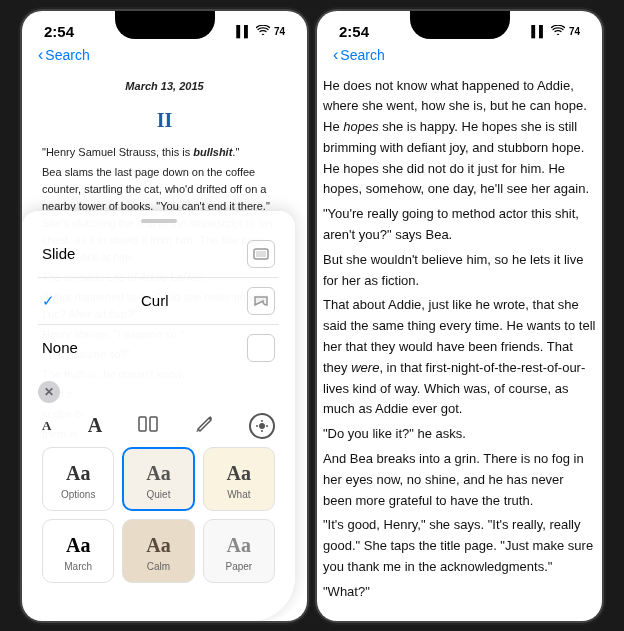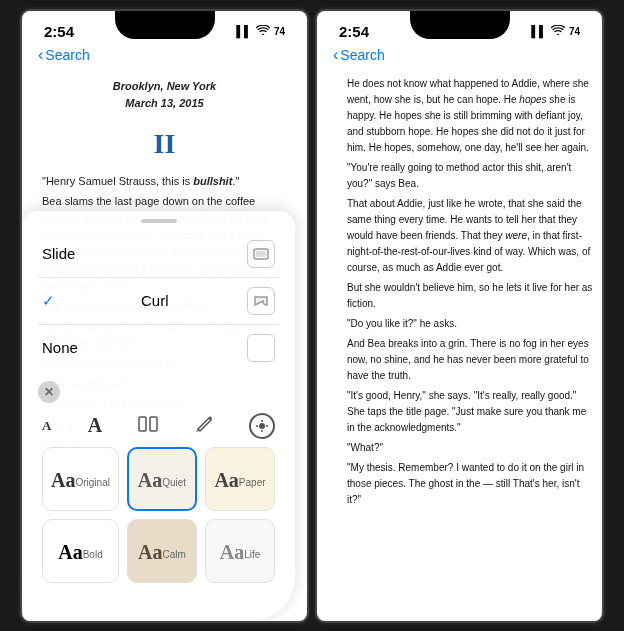--- a/index.html
+++ b/index.html
@@ -15,21 +15,21 @@
     }
     .phones-container {
       display: flex;
       gap: 10px;
       align-items: center;
     }
     .phone {
       width: 285px;
       height: 610px;
       background: #fff;
-      border-radius: 8px;
+      border-radius: 20px;
       overflow: hidden;
       position: relative;
       box-shadow: 0 0 0 2px #444, 0 0 0 4px #222;
     }
     .phone-inner {
       width: 100%;
       height: 100%;
       overflow: hidden;
       border-radius: 44px;
       position: relative;
@@ -85,21 +85,21 @@
     }
     .book-header {
       text-align: center;
       margin-bottom: 10px;
       font-style: italic;
       font-size: 11px;
       font-weight: 600;
     }
     .chapter-num {
       text-align: center;
-      font-size: 28px;
+      font-size: 20px;
       font-weight: 700;
       color: #1a5fa8;
       margin: 4px 0 8px;
       font-family: Georgia, serif;
     }
     .book-para { margin-bottom: 3px; text-indent: 14px; }
     .book-para.no-indent { text-indent: 0; }
     .italic { font-style: italic; }
     .bold { font-weight: 700; }
 
@@ -200,21 +200,21 @@
     .themes-grid {
       display: grid;
       grid-template-columns: 1fr 1fr 1fr;
       gap: 8px;
       padding: 0 4px 8px;
     }
     .theme-card {
       border-radius: 10px;
       padding: 10px 8px 6px;
       display: flex;
-      flex-direction: row;
+      flex-direction: column;
       align-items: center;
       justify-content: center;
       min-height: 64px;
       border: 1.5px solid #e0e0e0;
       position: relative;
     }
     .theme-card.selected {
       border: 2px solid #007AFF;
     }
     .theme-card-label {
@@ -229,26 +229,25 @@
     .theme-original { background: #fff; }
     .theme-quiet { background: #f5f0e8; }
     .theme-paper { background: #faf3e0; }
     .theme-bold { background: #fff; }
     .theme-calm { background: #e8dcc8; }
     .theme-focus { background: #f8f8f8; }
 
     
     .reading-content {
       padding: 6px 6px 16px;
-      font-size: 10px;
+      font-size: 13px;
       line-height: 1.6;
       color: #111;
       overflow: hidden;
       height: calc(100% - 80px);
-      margin-left: 24px;
     }
     .reading-para { margin-bottom: 4px; text-indent: 14px; }
     .reading-para.no-indent { text-indent: 0; }
   </style>
 </head>
 <body>
 
 <div class="phones-container">
   <div class="phone">
     <div class="phone-inner">
@@ -272,21 +271,20 @@
 
       <div class="nav-bar">
         <div class="nav-back">
           <span class="nav-back-arrow">‹</span>
           <span>Search</span>
         </div>
       </div>
 
       <div class="book-content">
         <div class="book-header">
-          <div>Brooklyn, New York</div>
           <div>March 13, 2015</div>
         </div>
         <div class="chapter-num">II</div>
         <div class="book-para no-indent">"Henry Samuel Strauss, this is <span class="bold italic">bullshit</span>."</div>
         <div class="book-para no-indent">Bea slams the last page down on the coffee counter, startling the cat, who'd drifted off on a nearby tower of books. "You can't end it there." She's clutching the rest of the manuscript to her chest, as if to shield it from him. The title page stares back at him.</div>
         <div class="book-para no-indent italic">The Invisible Life of Addie LaRue.</div>
         <div class="book-para no-indent">"What happened to her? Did she really go with Luc? After all that?"</div>
         <div class="book-para no-indent">Henry shrugs. "I assume so."</div>
         <div class="book-para no-indent">"You assume so?"</div>
         <div class="book-para no-indent">The truth is, he doesn't know.</div>
@@ -360,41 +358,41 @@
                 <line x1="7" y1="11" x2="7" y2="13" stroke="#555" stroke-width="1.5"></line>
                 <line x1="1" y1="7" x2="3" y2="7" stroke="#555" stroke-width="1.5"></line>
                 <line x1="11" y1="7" x2="13" y2="7" stroke="#555" stroke-width="1.5"></line>
               </svg>
             </div>
           </div>
 
           <div class="themes-grid">
             <div class="theme-card theme-original" style="border: 1.5px solid #e0e0e0;">
               <span class="aa-text" style="color:#333; font-family: Georgia, serif;">Aa</span>
-              <span class="theme-card-label">Original</span>
+              <span class="theme-card-label">Options</span>
             </div>
             <div class="theme-card theme-quiet selected" style="background:#f5f0e8; border:2px solid #007AFF;">
               <span class="aa-text" style="color:#555; font-family: Georgia, serif;">Aa</span>
               <span class="theme-card-label">Quiet</span>
             </div>
             <div class="theme-card theme-paper" style="background:#faf3e0;">
               <span class="aa-text" style="color:#444; font-family: Georgia, serif;">Aa</span>
-              <span class="theme-card-label">Paper</span>
+              <span class="theme-card-label">What</span>
             </div>
             <div class="theme-card theme-bold" style="background:#fff;">
               <span class="aa-text" style="color:#000; font-family: Georgia, serif; font-weight:900;">Aa</span>
-              <span class="theme-card-label">Bold</span>
+              <span class="theme-card-label">March</span>
             </div>
             <div class="theme-card theme-calm" style="background:#e8dcc8;">
               <span class="aa-text" style="color:#5a4a3a; font-family: Georgia, serif;">Aa</span>
               <span class="theme-card-label">Calm</span>
             </div>
             <div class="theme-card theme-focus" style="background:#f8f8f8;">
               <span class="aa-text" style="color:#888; font-family: Georgia, serif;">Aa</span>
-              <span class="theme-card-label">Life</span>
+              <span class="theme-card-label">Paper</span>
             </div>
           </div>
         </div>
       </div>
     </div>
   </div>
 
   <div class="phone">
     <div class="phone-inner">
       <div class="notch"></div>
@@ -418,22 +416,22 @@
       <div class="nav-bar">
         <div class="nav-back">
           <span class="nav-back-arrow">‹</span>
           <span>Search</span>
         </div>
       </div>
 
       <div class="reading-content">
         <div class="reading-para no-indent">He does not know what happened to Addie, where she went, how she is, but he can hope. He <span class="italic">hopes</span> she is happy. He hopes she is still brimming with defiant joy, and stubborn hope. He hopes she did not do it just for him. He hopes, somehow, one day, he'll see her again.</div>
         <div class="reading-para no-indent">"You're really going to method actor this shit, aren't you?" says Bea.</div>
+        <div class="reading-para no-indent">But she wouldn't believe him, so he lets it live for her as fiction.</div>
         <div class="reading-para no-indent">That about Addie, just like he wrote, that she said the same thing every time. He wants to tell her that they would have been friends. That they <span class="italic">were</span>, in that first-night-of-the-rest-of-our-lives kind of way. Which was, of course, as much as Addie ever got.</div>
-        <div class="reading-para no-indent">But she wouldn't believe him, so he lets it live for her as fiction.</div>
         <div class="reading-para no-indent">"Do you like it?" he asks.</div>
         <div class="reading-para no-indent">And Bea breaks into a grin. There is no fog in her eyes now, no shine, and he has never been more grateful to have the truth.</div>
         <div class="reading-para no-indent">"It's good, Henry," she says. "It's really, really good." She taps the title page. "Just make sure you thank me in the acknowledgments."</div>
         <div class="reading-para no-indent">"What?"</div>
         <div class="reading-para no-indent">"My thesis. Remember? I wanted to do it on the girl in those pieces. The ghost in the — still That's her, isn't it?"</div>
 
       </div>
     </div>
   </div>
 </div>

